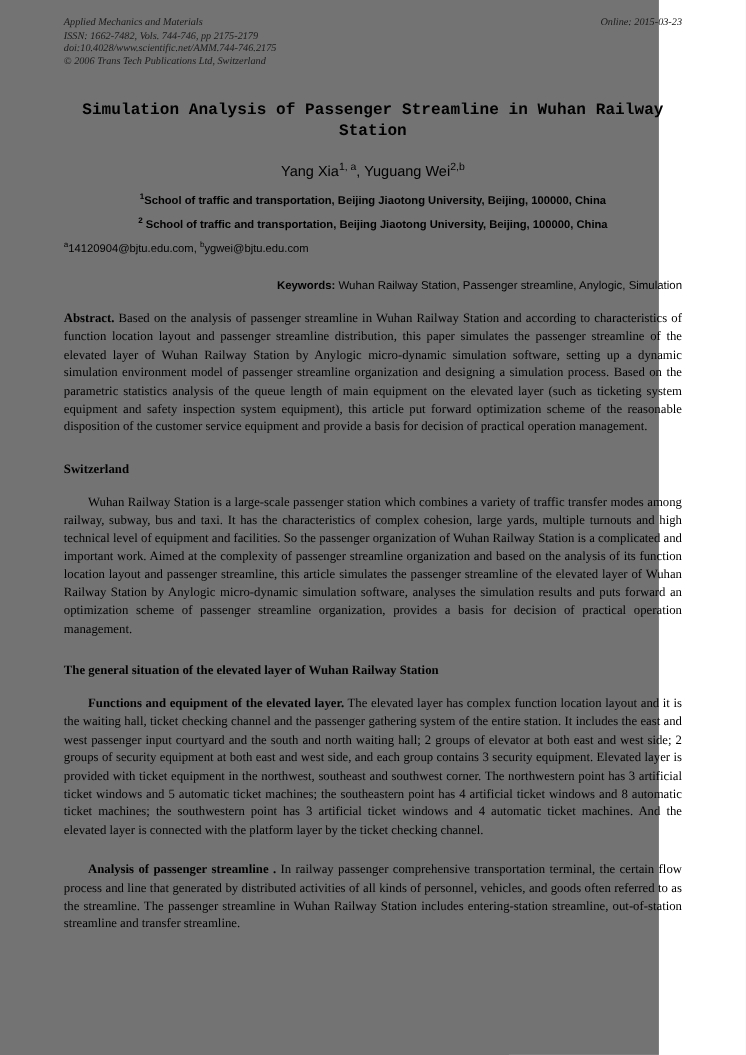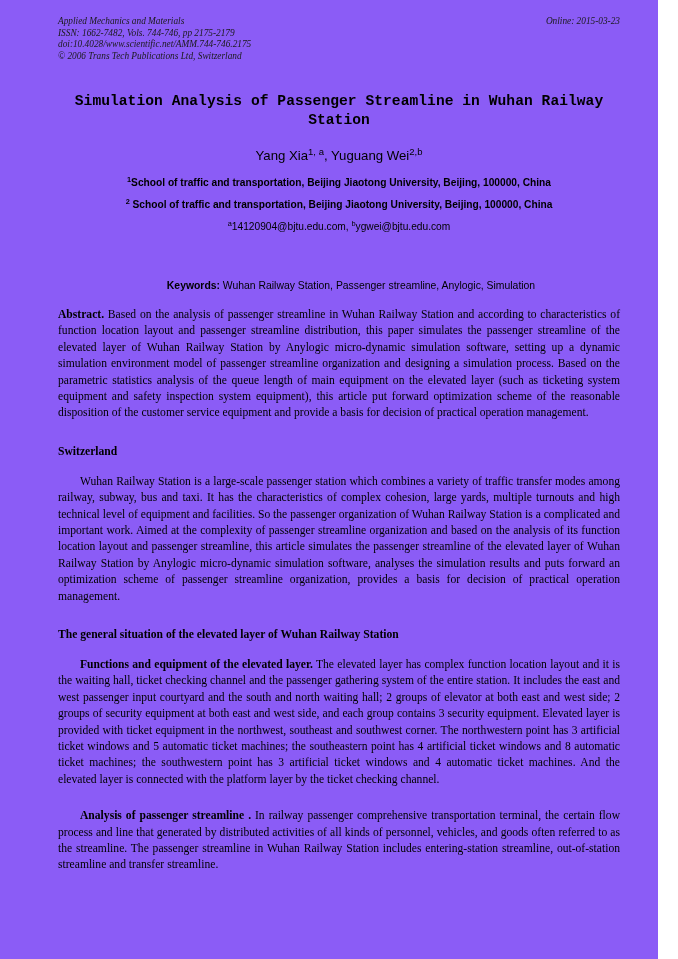--- a/index.html
+++ b/index.html
@@ -14,23 +14,23 @@
     overflow: hidden;
     font-family: "Liberation Serif", "DejaVu Serif", serif;
     color: #000000;
     -webkit-font-smoothing: antialiased;
   }
 
   .page {
     position: absolute;
     left: 0;
     top: 0;
-    width: 658px;
+    width: 599px;
     height: 959px;
-    background: #8b5cf6;
+    background: #737373;
   }
 
   .content {
     position: absolute;
     left: 58px;
     top: 16px;
     width: 562px;
   }
 
   
@@ -82,39 +82,38 @@
     font-family: "Liberation Sans", "DejaVu Sans", sans-serif;
     font-size: 10.2px;
     line-height: 15.5px;
     font-weight: bold;
   }
   .affiliation.second {
     margin-top: 6px;
   }
   .emails {
     margin-top: 7px;
-    text-align: center;
     font-family: "Liberation Sans", "DejaVu Sans", sans-serif;
     font-size: 10.2px;
     line-height: 15.5px;
   }
 
   sup {
     font-size: 0.72em;
     vertical-align: super;
     line-height: 0;
   }
 
   
   .keywords {
-    margin-top: 43px;
+    margin-top: 18px;
     font-family: "Liberation Sans", "DejaVu Sans", sans-serif;
     font-size: 10.4px;
     line-height: 15px;
-    text-align: center;
+    text-align: right;
     padding-left: 24px;
   }
   .keywords .lbl {
     font-weight: bold;
   }
 
   
   .para {
     margin-top: 14px;
     font-family: "Liberation Serif", "DejaVu Serif", serif;

